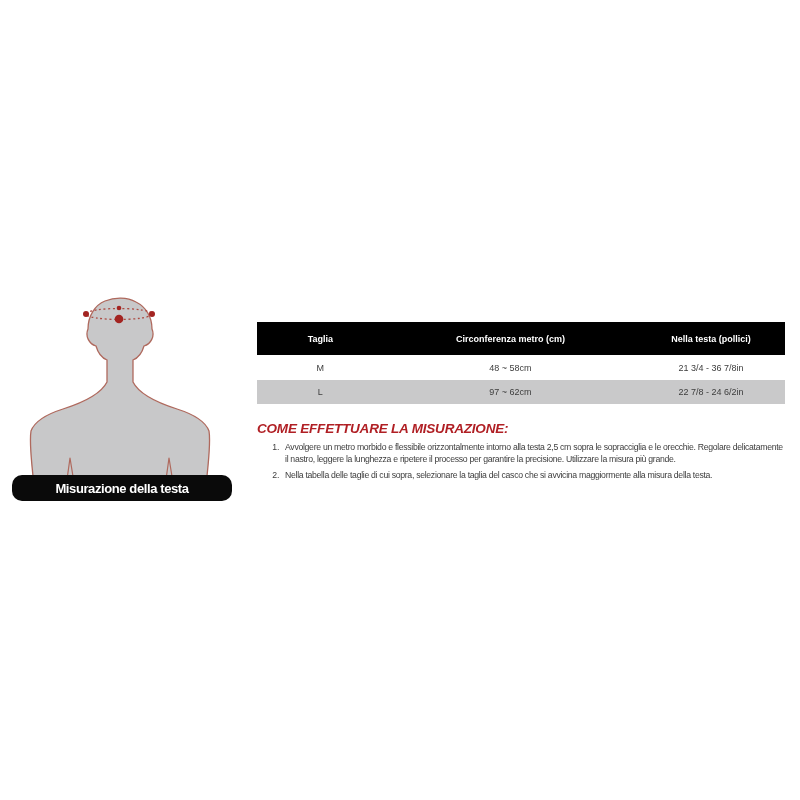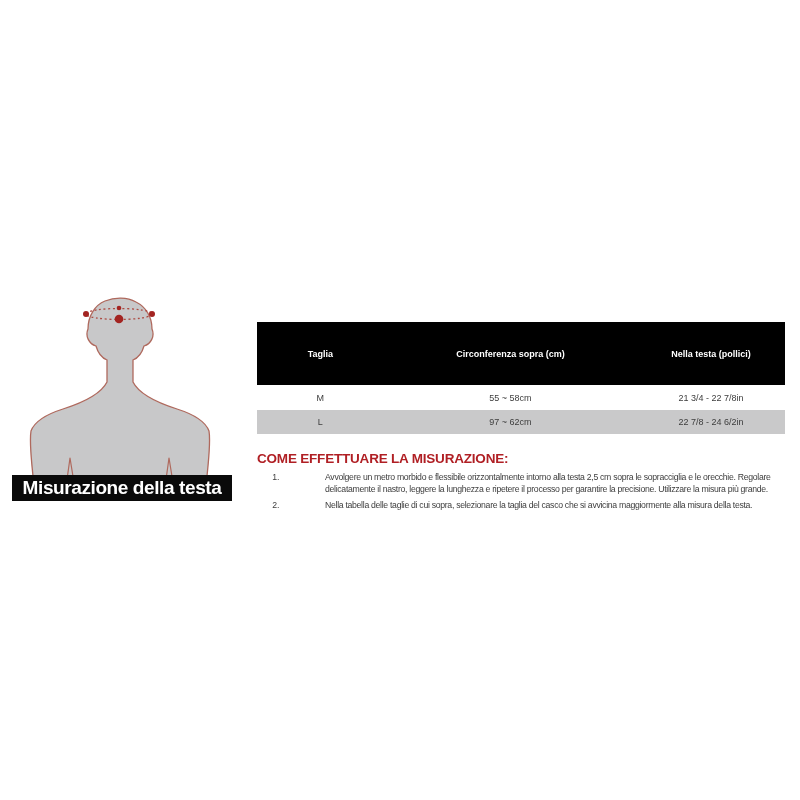--- a/index.html
+++ b/index.html
@@ -13,47 +13,49 @@
   
   .figure { position: absolute; left: 12px; top: 285px; width: 220px; height: 216px; }
   .figure svg { position: absolute; left: 0; top: 0; width: 220px; height: 216px; }
   .body-shape { fill: var(--silhouette-fill); stroke: var(--silhouette-stroke); stroke-width: 1.3; }
   .notch { fill: none; stroke: var(--silhouette-stroke); stroke-width: 1.2; stroke-linejoin: round; }
   .tape { fill: none; stroke: var(--tape); stroke-width: 1.3; stroke-dasharray: 2 2.6; }
   .dot { fill: var(--dot); }
   .caption {
     position: absolute; left: 0; bottom: 0; width: 100%; height: 26px;
     background: var(--banner-bg); color: #ffffff;
-    font-size: 19px; font-weight: bold; letter-spacing: -0.4px;
+    font-size: 13px; font-weight: bold; letter-spacing: -0.4px;
     display: flex; align-items: center; justify-content: center;
     white-space: nowrap;
+    border-radius: 10px;
   }
 
   
   .content { position: absolute; left: 257px; top: 322px; width: 530px; }
   table.size-table {
     width: 528px; border-collapse: collapse; table-layout: fixed;
     font-size: 9px; color: var(--text);
   }
   table.size-table th {
     background: var(--header-bg); color: #ffffff;
-    font-weight: bold; height: 31px; text-align: center; padding: 16px;
+    font-weight: bold; height: 31px; text-align: center; padding: 1px;
   }
   table.size-table td { height: 25px; text-align: center; padding: 0; }
   table.size-table tr.alt td { background: var(--alt-row); height: 24px; }
 
   .heading {
     margin-top: 17px; color: var(--accent-red);
     font-size: 13.5px; font-weight: bold; letter-spacing: -0.2px;
     white-space: nowrap;
+    font-style: italic;
   }
   .ilist { margin-top: 5px; padding-left: 8px; }
   .item { display: flex; margin-top: 3px; font-size: 8.7px; letter-spacing: -0.3px; line-height: 12.4px; color: var(--text); }
   .item .num { flex: none; width: 14px; text-align: right; margin-right: 6px; }
-  .item .txt { flex: 1; max-width: 506px; margin-left: 40px; }
+  .item .txt { flex: 1; max-width: 506px; }
 </style>
 </head>
 <body>
 
 <div class="stage">
 
   <div class="figure">
     <svg viewBox="0 0 220 216" aria-hidden="true">
       <path class="body-shape" d="M 24 216
            C 20 185 17 158 19 146
@@ -87,29 +89,29 @@
 
     <table class="size-table">
       <colgroup>
         <col style="width:24%">
           <col style="width:48%">
           <col style="width:28%">
       </colgroup>
       <thead>
         <tr>
           <th>Taglia</th>
-          <th>Circonferenza sopra (cm)</th>
+          <th>Circonferenza metro (cm)</th>
           <th>Nella testa (pollici)</th>
         </tr>
       </thead>
       <tbody>
         <tr>
           <td>M</td>
-          <td>55 ~ 58cm</td>
-          <td>21 3/4 - 22 7/8in</td>
+          <td>48 ~ 58cm</td>
+          <td>21 3/4 - 36 7/8in</td>
         </tr>
         <tr class="alt">
           <td>L</td>
           <td>97 ~ 62cm</td>
           <td>22 7/8 - 24 6/2in</td>
         </tr>
       </tbody>
     </table>
 
     <div class="heading">COME EFFETTUARE LA MISURAZIONE:</div>

